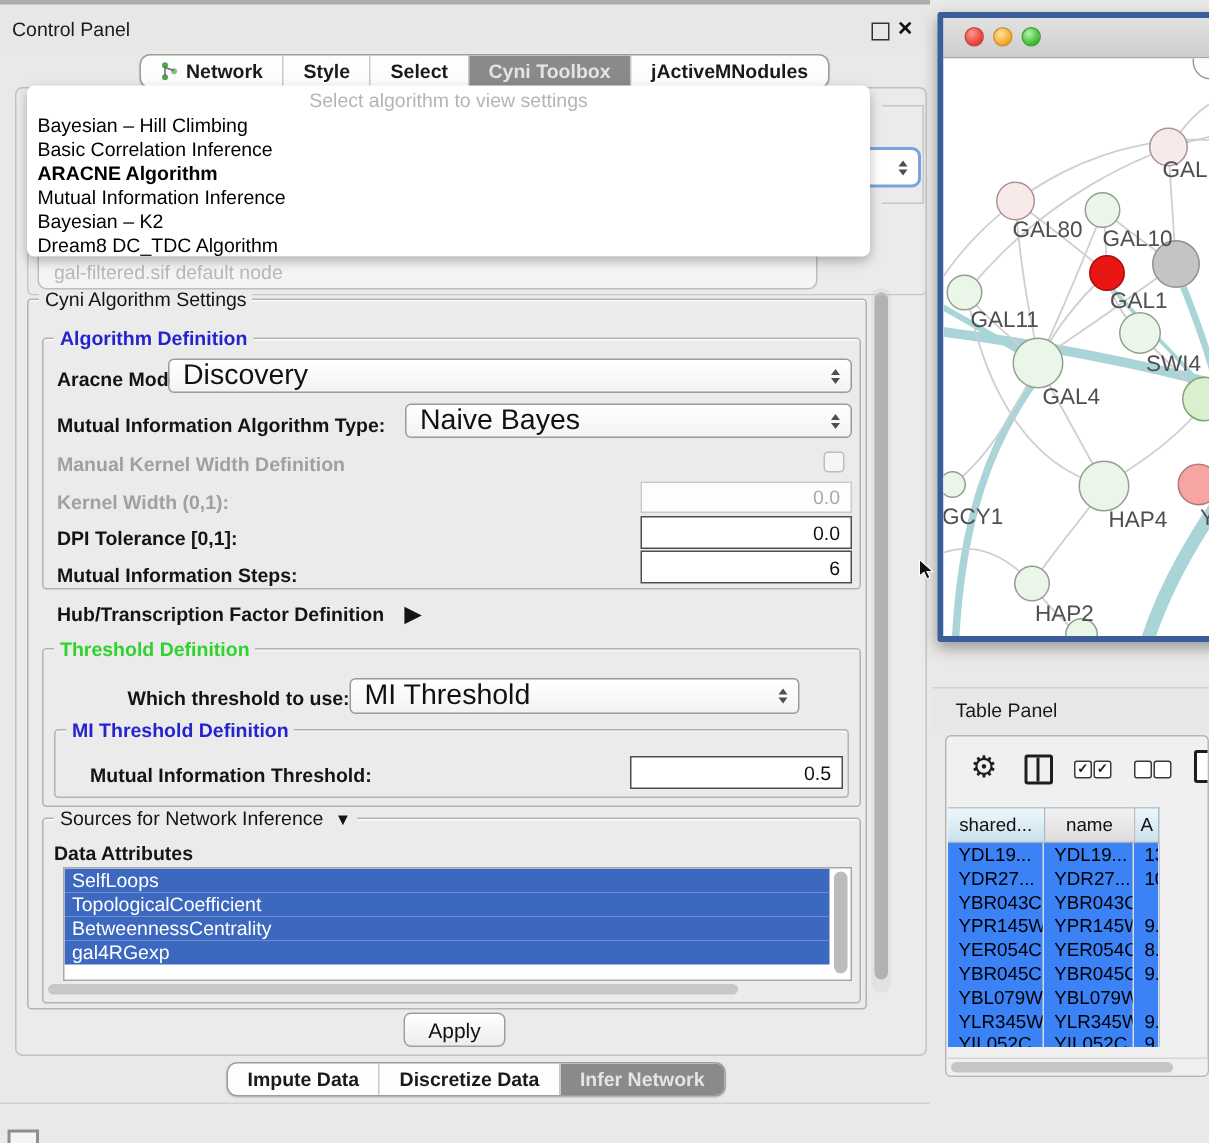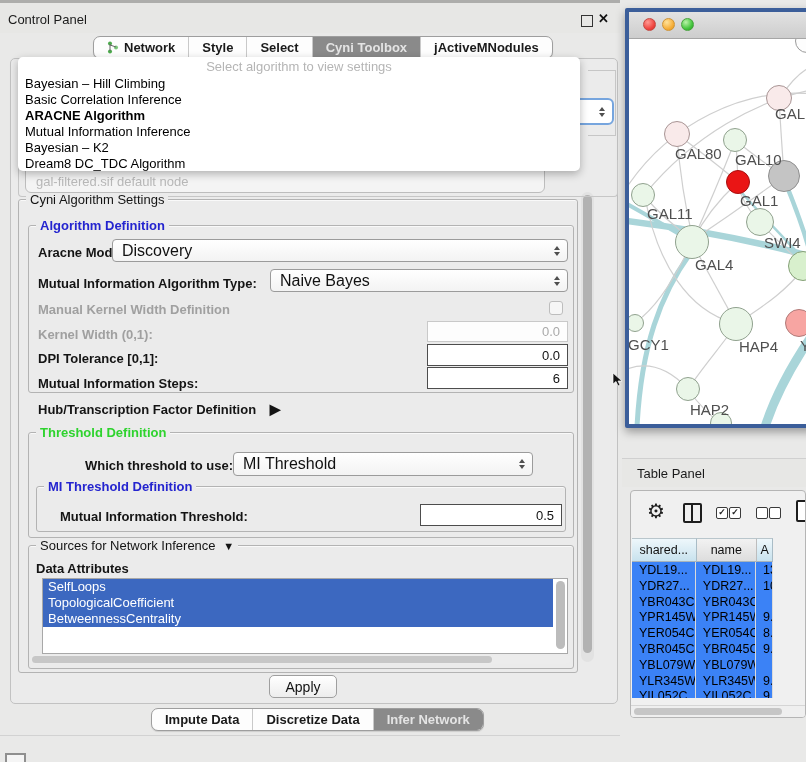--- a/index.html
+++ b/index.html
@@ -14,21 +14,21 @@
   .close-btn{position:absolute;left:598px;top:8px;font-size:13px;font-weight:bold;color:#111;}
   .seg{position:absolute;display:flex;border:1px solid #9e9e9e;border-radius:7px;overflow:hidden;background:#fdfdfd;box-shadow:0 1px 1px rgba(0,0,0,.12);}
   .seg .tab{padding:3px 13px;font-size:13px;font-weight:600;color:#1a1a1a;border-left:1px solid #c9c9c9;display:flex;align-items:center;gap:5px;}
   .seg .tab:first-child{border-left:none;}
   .seg .tab.selected{background:#8a8a8a;color:#e4e4e4;}
   .content-panel{position:absolute;left:10px;top:58px;width:608px;height:646px;background:#ebebeb;border:1px solid #c2c2c2;border-radius:5px;box-sizing:border-box;}
   .groupbox{position:absolute;border:1px solid #b3b3b3;border-radius:3px;box-shadow:inset 0 1px 0 rgba(255,255,255,.7);}
   .legend{position:absolute;font-size:13px;background:#ebebeb;padding:0 4px;white-space:nowrap;z-index:2;}
   .blue-t{color:#2424cf;font-weight:bold;}
   .green-t{color:#2ed32e;font-weight:bold;}
-  .combo{position:absolute;background:linear-gradient(#ffffff,#f3f3f3);border:1px solid #9b9b9b;border-radius:4px;font-size:16px;color:#111;display:flex;align-items:center;padding:0 24px 0 9px;box-sizing:border-box;}
+  .combo{position:absolute;background:linear-gradient(#ffffff,#f3f3f3);border:1px solid #9b9b9b;border-radius:4px;font-size:19px;color:#111;display:flex;align-items:center;padding:0 24px 0 9px;box-sizing:border-box;}
   .stp{position:absolute;right:7px;top:50%;transform:translateY(-50%);display:flex;flex-direction:column;gap:2px;}
   .tri-up{width:0;height:0;border-left:3.5px solid transparent;border-right:3.5px solid transparent;border-bottom:4.5px solid #4f4f4f;}
   .tri-dn{width:0;height:0;border-left:3.5px solid transparent;border-right:3.5px solid transparent;border-top:4.5px solid #4f4f4f;}
   .field{position:absolute;background:#fff;border:1px solid #bdbdbd;box-sizing:border-box;font-size:13px;color:#111;display:flex;align-items:center;justify-content:flex-end;padding:0 7px;}
   .field.dark{border-color:#4d4d4d;}
   .field.off{color:#a9a9a9;border-color:#c9c9c9;background:#fdfdfd;}
   .checkbox{position:absolute;width:12px;height:12px;border:1px solid #bdbdbd;border-radius:3px;background:#f6f6f6;}
   .dropdown{position:absolute;left:18px;top:57px;width:562px;height:114px;background:#fff;border-radius:5px;box-shadow:0 3px 8px rgba(0,0,0,.28);z-index:10;overflow:hidden;}
   .dd-prompt{font-size:13px;color:#b5b5b5;text-align:center;padding-top:2px;height:17px;}
   .algo-item{font-size:13px;color:#000;padding:0 7px;height:16px;line-height:16px;white-space:nowrap;}
@@ -215,20 +215,21 @@
   <span class="legend" style="left:36px;top:538px;color:#141414;">
     <span>Sources for Network Inference</span>
     <span style="font-size:11px;margin-left:4px;">▼</span>
   </span>
   <span class="lbl b" style="left:36px;top:561px;">Data Attributes</span>
   <div class="attrlist">
     <div id="attr-list">
         <div class="attr-item">SelfLoops</div>
         <div class="attr-item">TopologicalCoefficient</div>
         <div class="attr-item">BetweennessCentrality</div>
+        <div class="attr-item">gal4RGexp</div>
       </div>
     <div class="attr-scroll"></div>
   </div>
   <div class="hscroll">
       <div class="thumb"></div>
     </div>
   <div class="vscroll">
       <div class="thumb"></div>
     </div>
 

